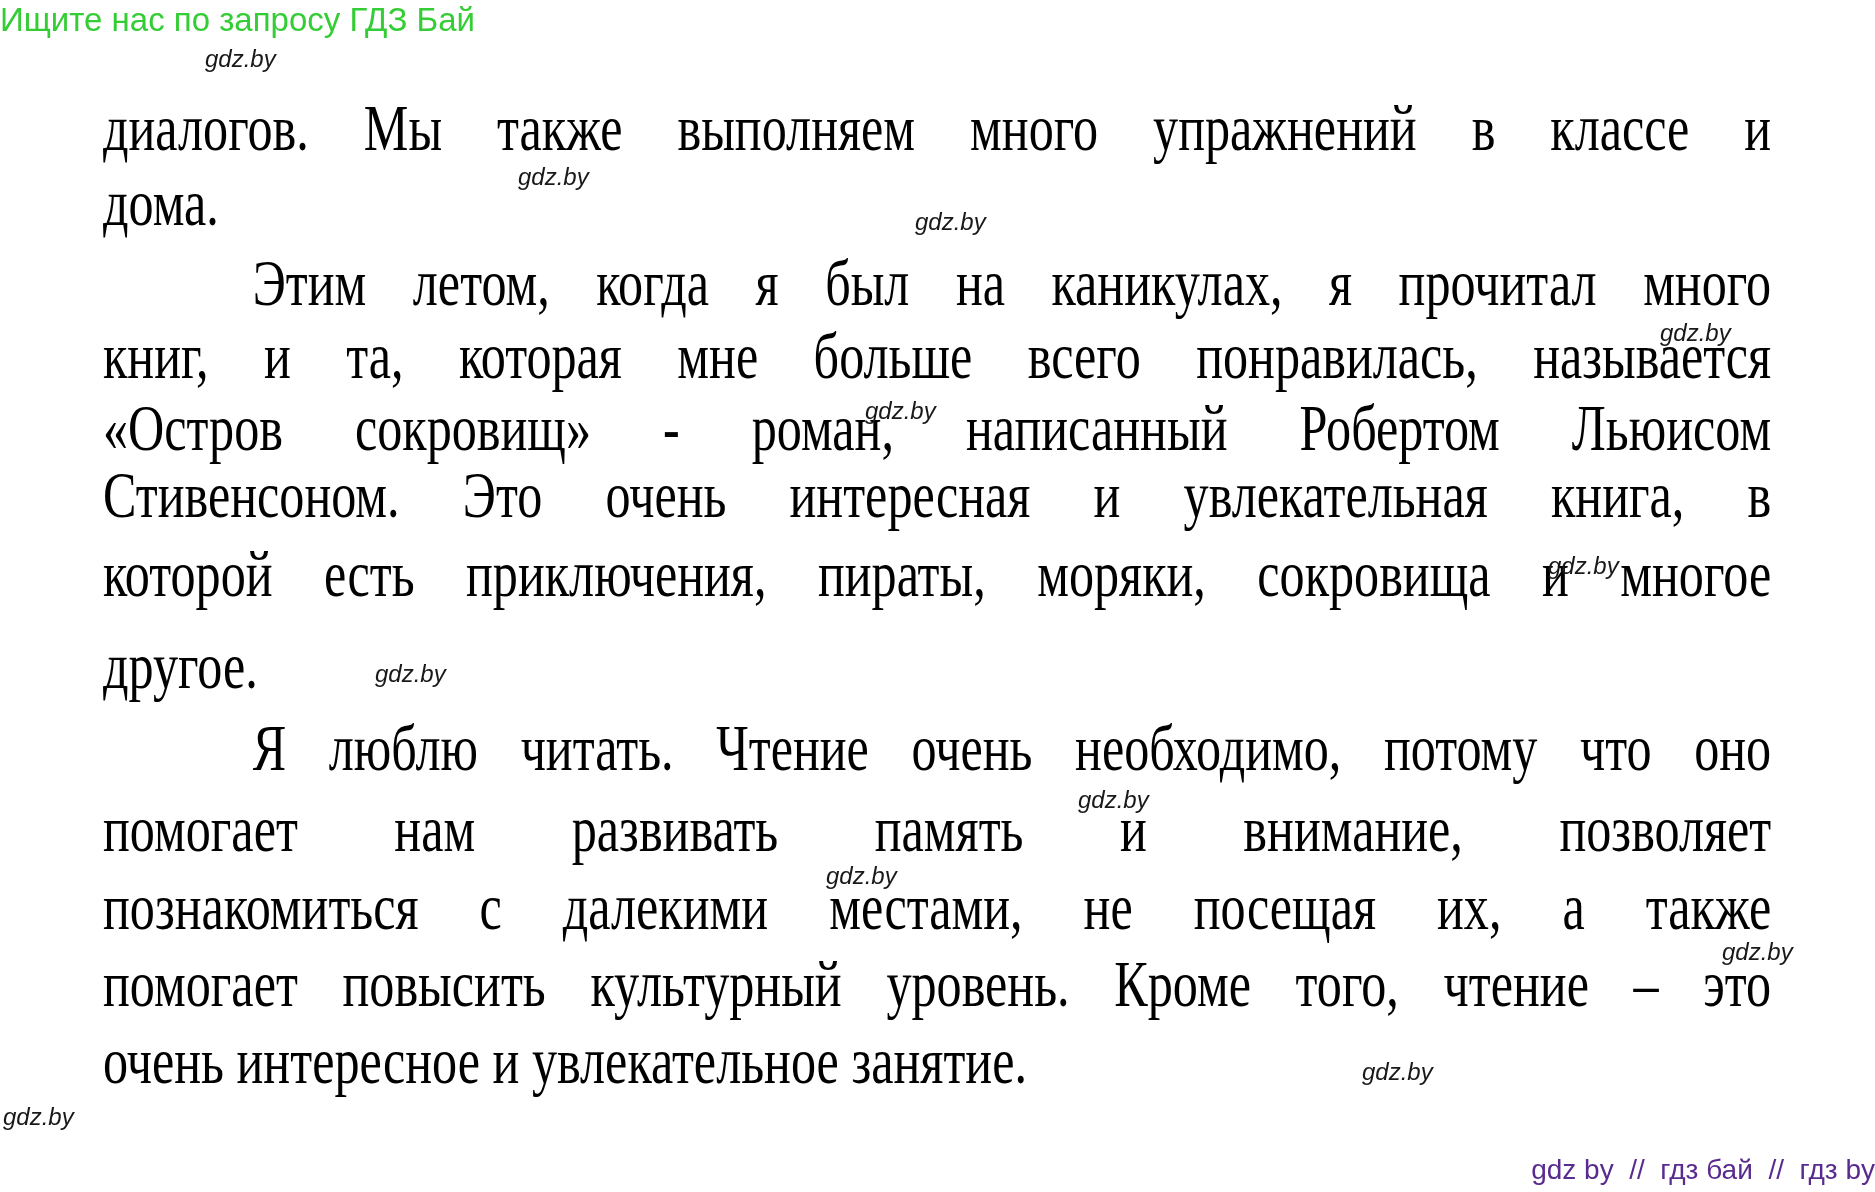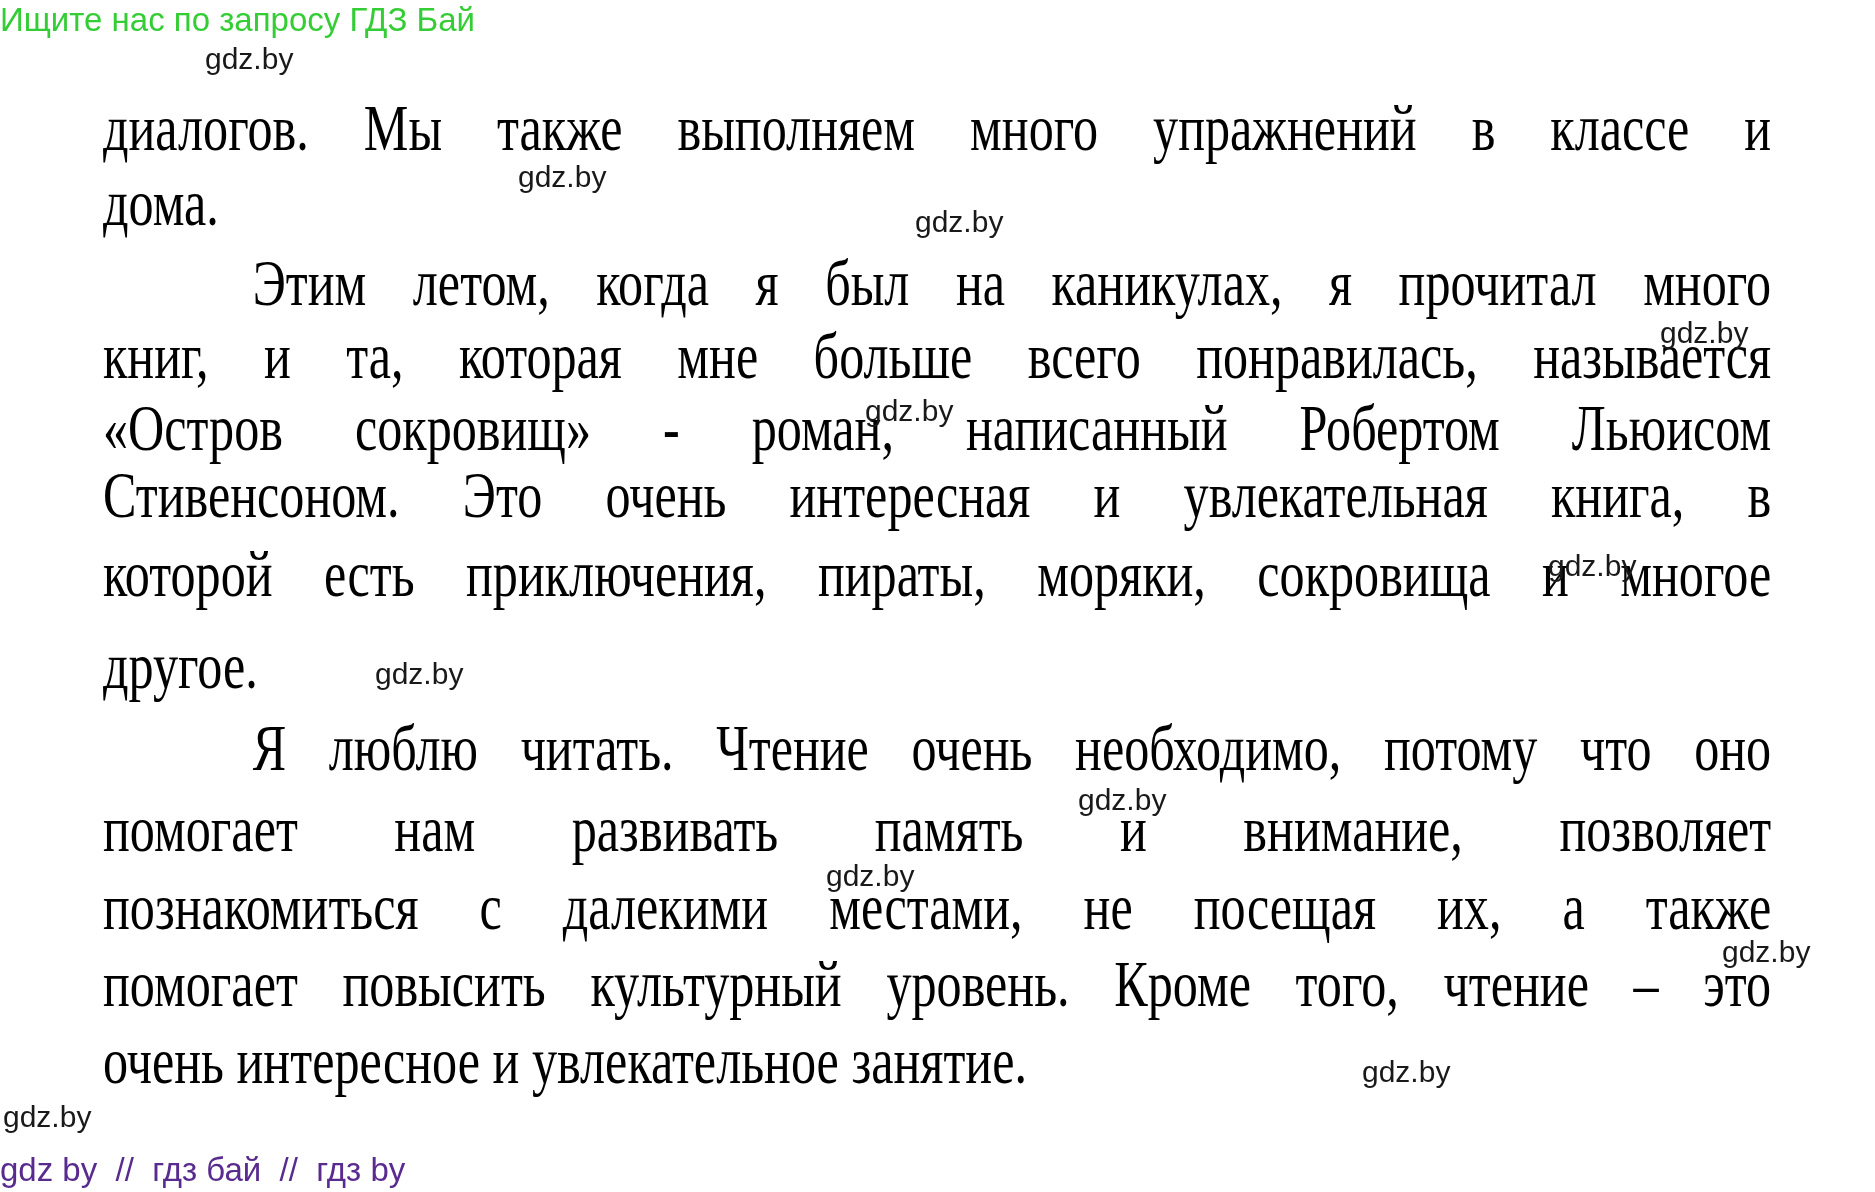--- a/index.html
+++ b/index.html
@@ -34,30 +34,31 @@
     transform: scaleX(0.76);
     transform-origin: 0 0;
   }
   .bline.indent { text-indent: 197px; }
   .bline.endline { text-align-last: left; }
 
   
   .wm {
     position: absolute;
     font-family: "Liberation Sans", sans-serif;
-    font-size: 30px; line-height: 34px;
+    font-size: 24px; line-height: 34px;
     color: var(--watermark_ink, #191919);
+    font-style: italic;
   }
 
   
   .footer {
     position: absolute; top: 1150px; left: 0; right: 0;
-    text-align: left;
+    text-align: right;
     font-family: "Liberation Sans", sans-serif;
-    font-size: 33px; line-height: 40px;
+    font-size: 28px; line-height: 40px;
     color: var(--purple, #5a2b8f);
     white-space: pre;
   }
 </style>
 </head>
 <body>
 
 <div class="page">
 
   <div class="promo">Ищите нас по запросу ГДЗ Бай</div>

